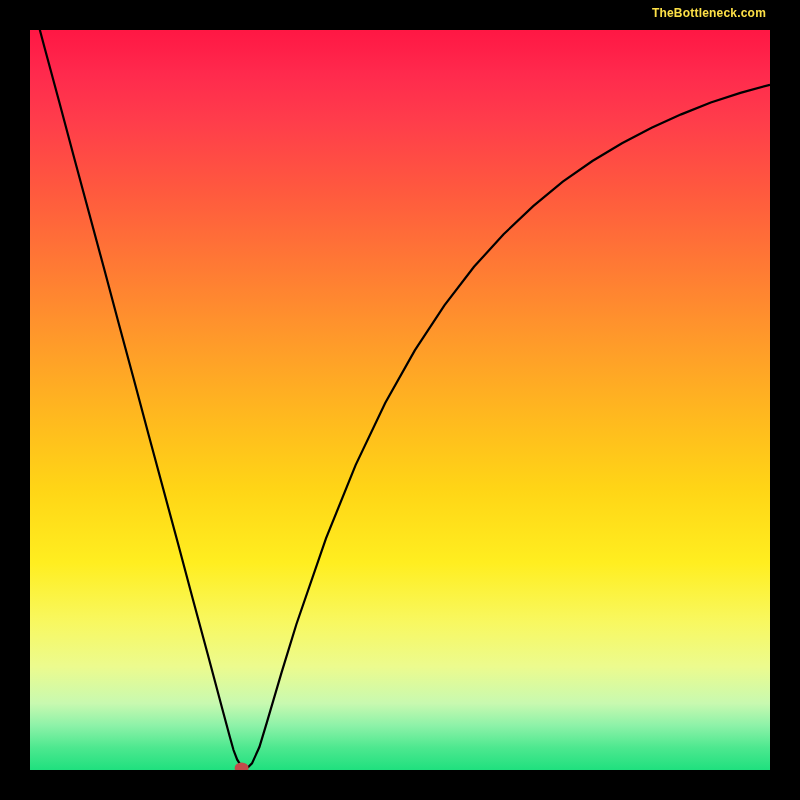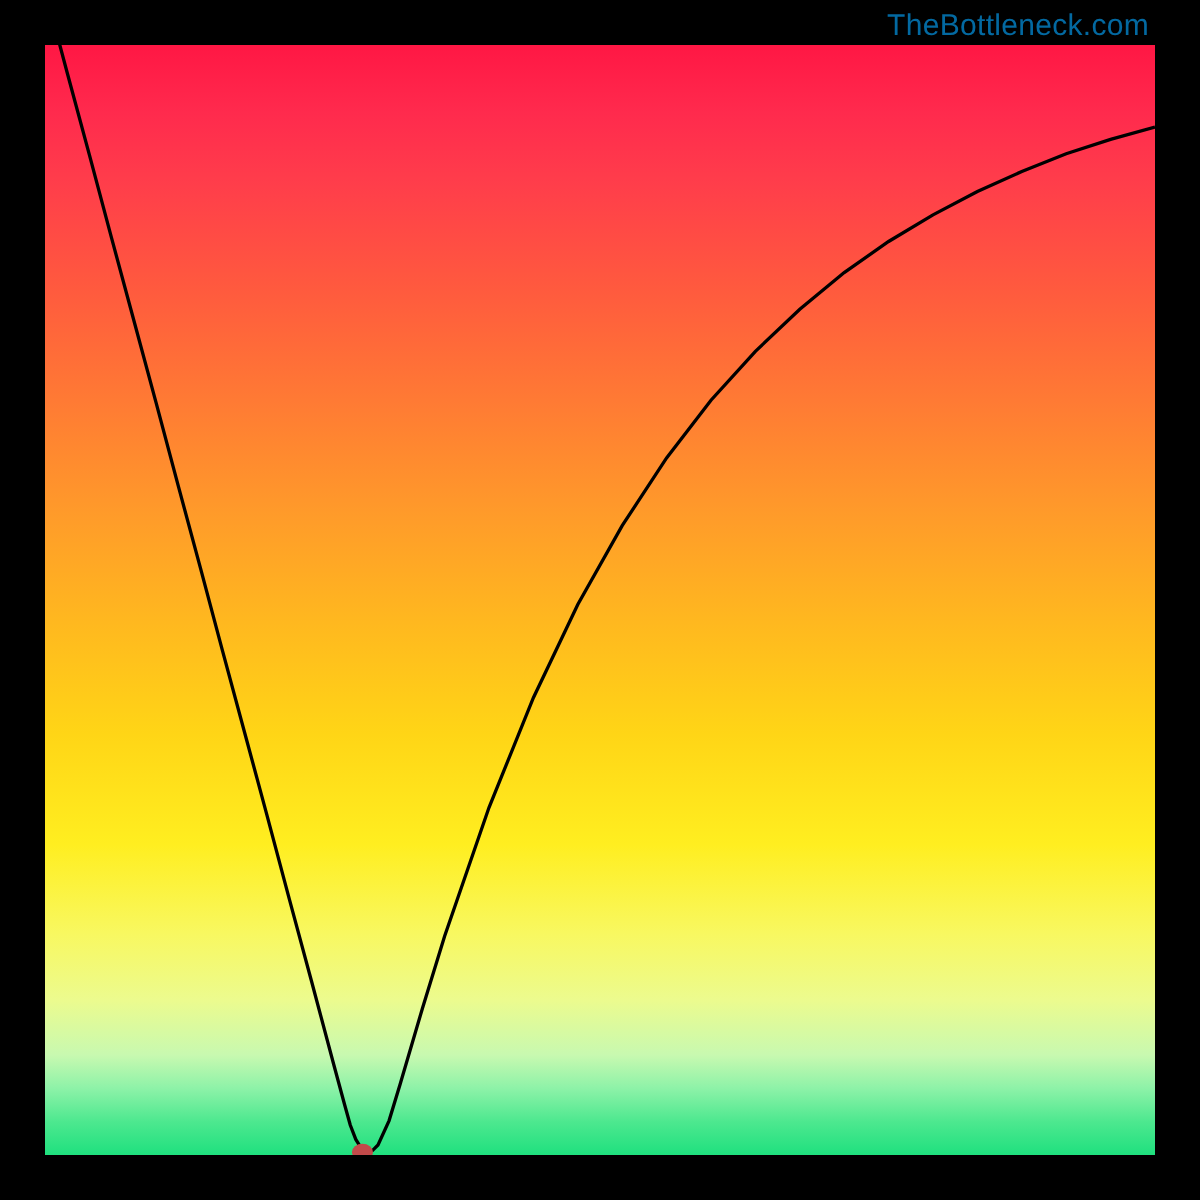--- a/index.html
+++ b/index.html
@@ -50,23 +50,23 @@
   .curve {
     position: absolute;
     left: 0; top: 0;
     width: 740px;
     height: 740px;
   }
   .watermark {
     position: absolute;
     top: 6px;
     right: 34px;
-    color: #0369a1;
-    font-size: 20px;
-    font-weight: 400;
+    color: #fde047;
+    font-size: 12px;
+    font-weight: 700;
     letter-spacing: 0.2px;
   }
 </style>
 </head>
 <body>
 
 <div class="frame">
   <div class="watermark">TheBottleneck.com</div>
   <div class="plot-area">
     <div class="gradient-bg"></div>

